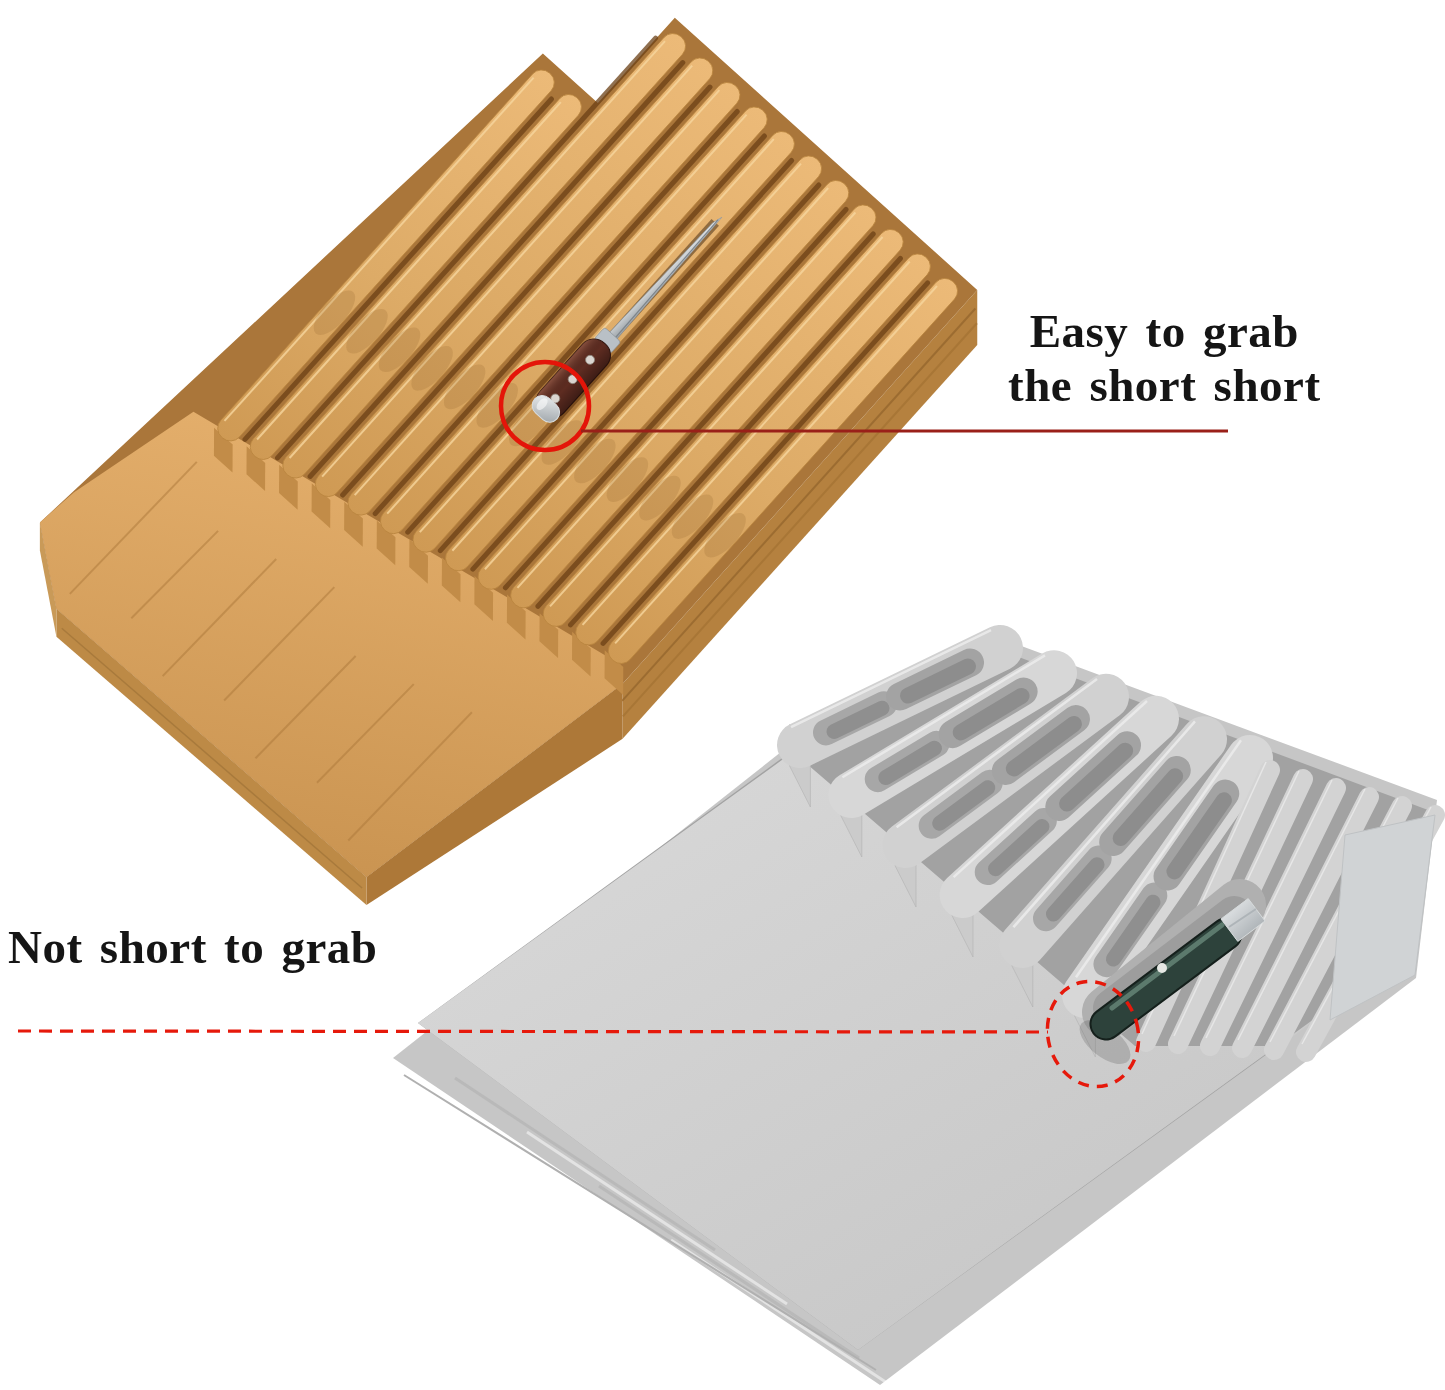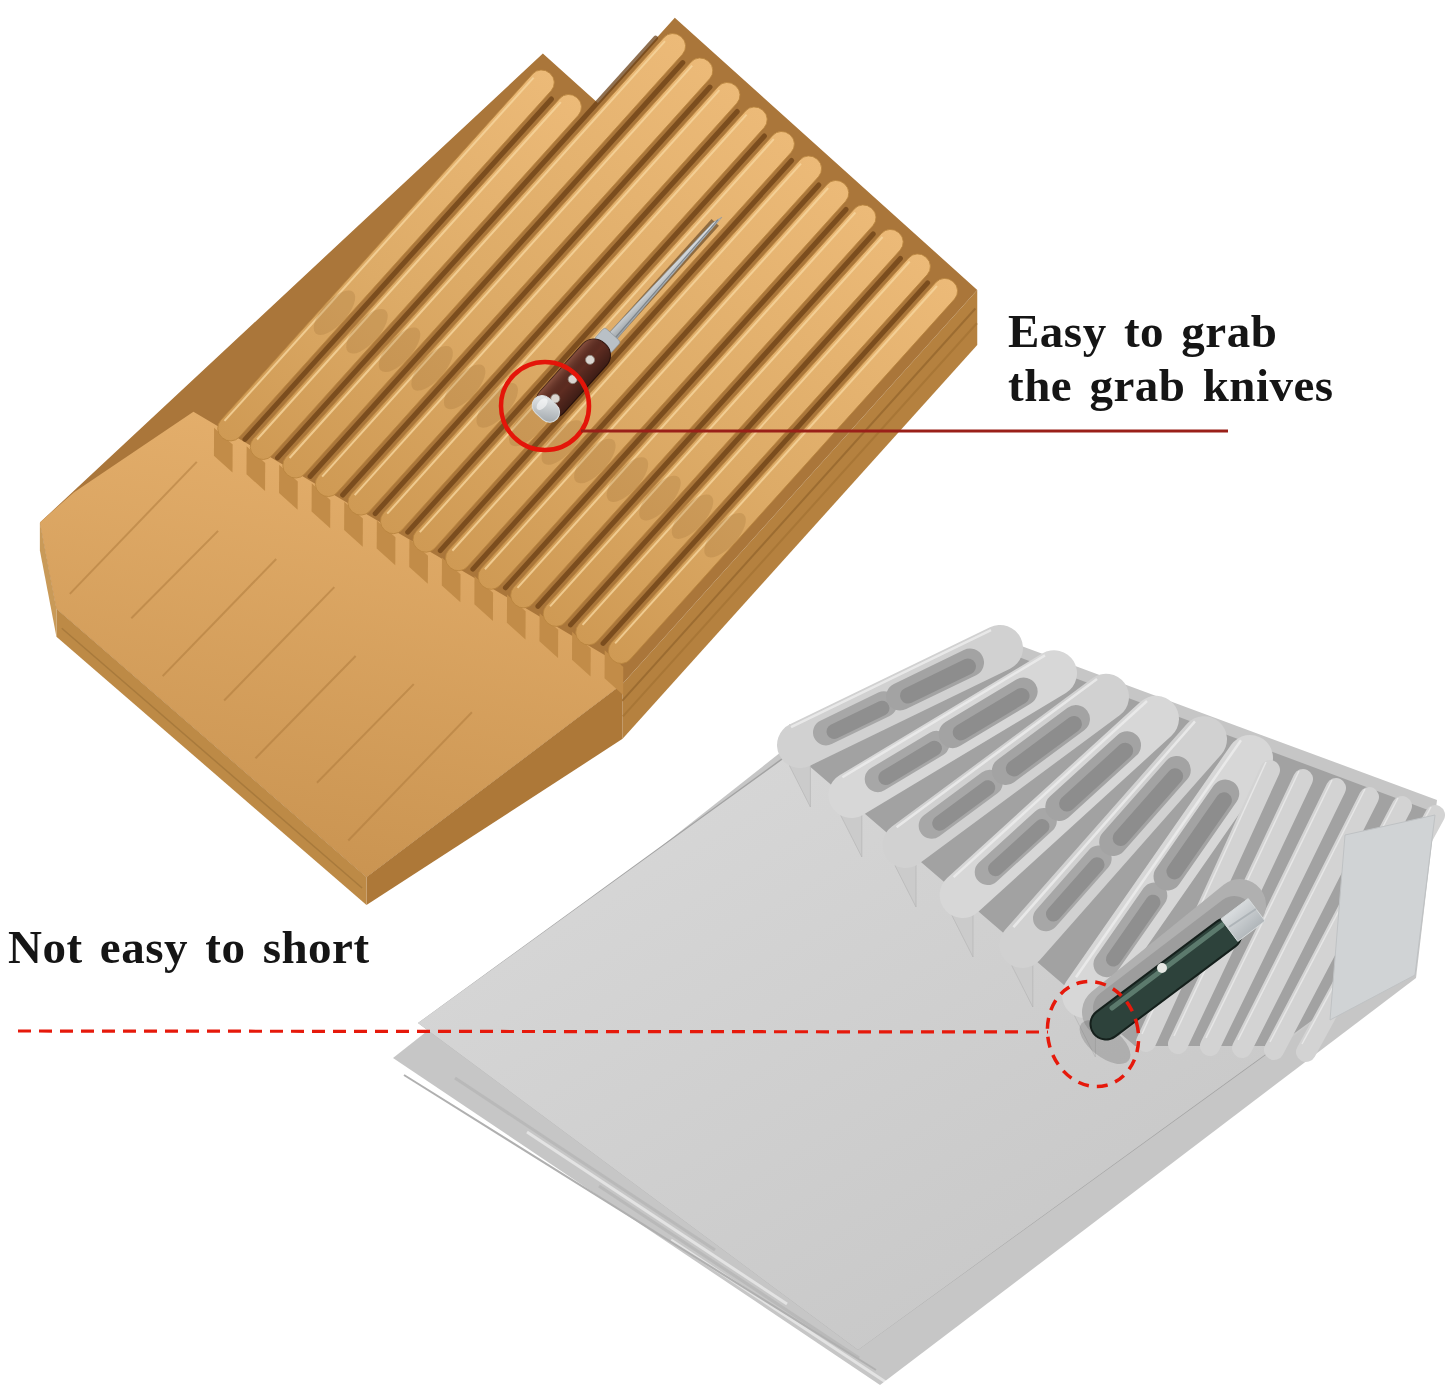--- a/index.html
+++ b/index.html
@@ -5,21 +5,21 @@
   html,body{margin:0;padding:0;background:#ffffff;}
   .canvas{
     position:relative;width:1445px;height:1390px;background:#ffffff;overflow:hidden;
     font-family:"Liberation Serif","DejaVu Serif",serif;
   }
   .scene{position:absolute;left:0;top:0;width:1445px;height:1390px;}
   .callout{
     position:absolute;font-weight:700;font-size:47px;line-height:54px;
     color:#151515;white-space:nowrap;word-spacing:5px;letter-spacing:0.5px;
   }
-  .callout div{display:block;}
+  .callout div{display:block;text-align:center;}
   #callout-easy{left:1008px;top:304px;}
   #callout-noteasy{left:8px;top:920px;}
 </style>
 </head>
 <body>
 
 <div class="canvas">
 
   <svg class="scene" viewBox="0 0 1445 1390">
     <defs>
@@ -244,18 +244,18 @@
 
     <circle cx="545" cy="406" r="44" fill="none" stroke="#e41509" stroke-width="4.5"></circle>
     <line x1="581" y1="431" x2="1228" y2="431" stroke="#9a2019" stroke-width="3.2"></line>
 
     <line x1="18" y1="1031" x2="1048" y2="1032" stroke="#e6190b" stroke-width="3.2" stroke-dasharray="13 8"></line>
     <ellipse cx="1093" cy="1034" rx="45" ry="53" transform="rotate(-15 1093 1034)" fill="none" stroke="#e6190b" stroke-width="3.5" stroke-dasharray="11 8"></ellipse>
   </svg>
 
   <div class="callout" id="callout-easy">
     <div>Easy to grab</div>
-    <div>the grab knives</div>
+    <div>the short short</div>
   </div>
   <div class="callout" id="callout-noteasy">
-    <div>Not easy to short</div>
+    <div>Not short to grab</div>
   </div>
 </div>
 
 </body></html>

